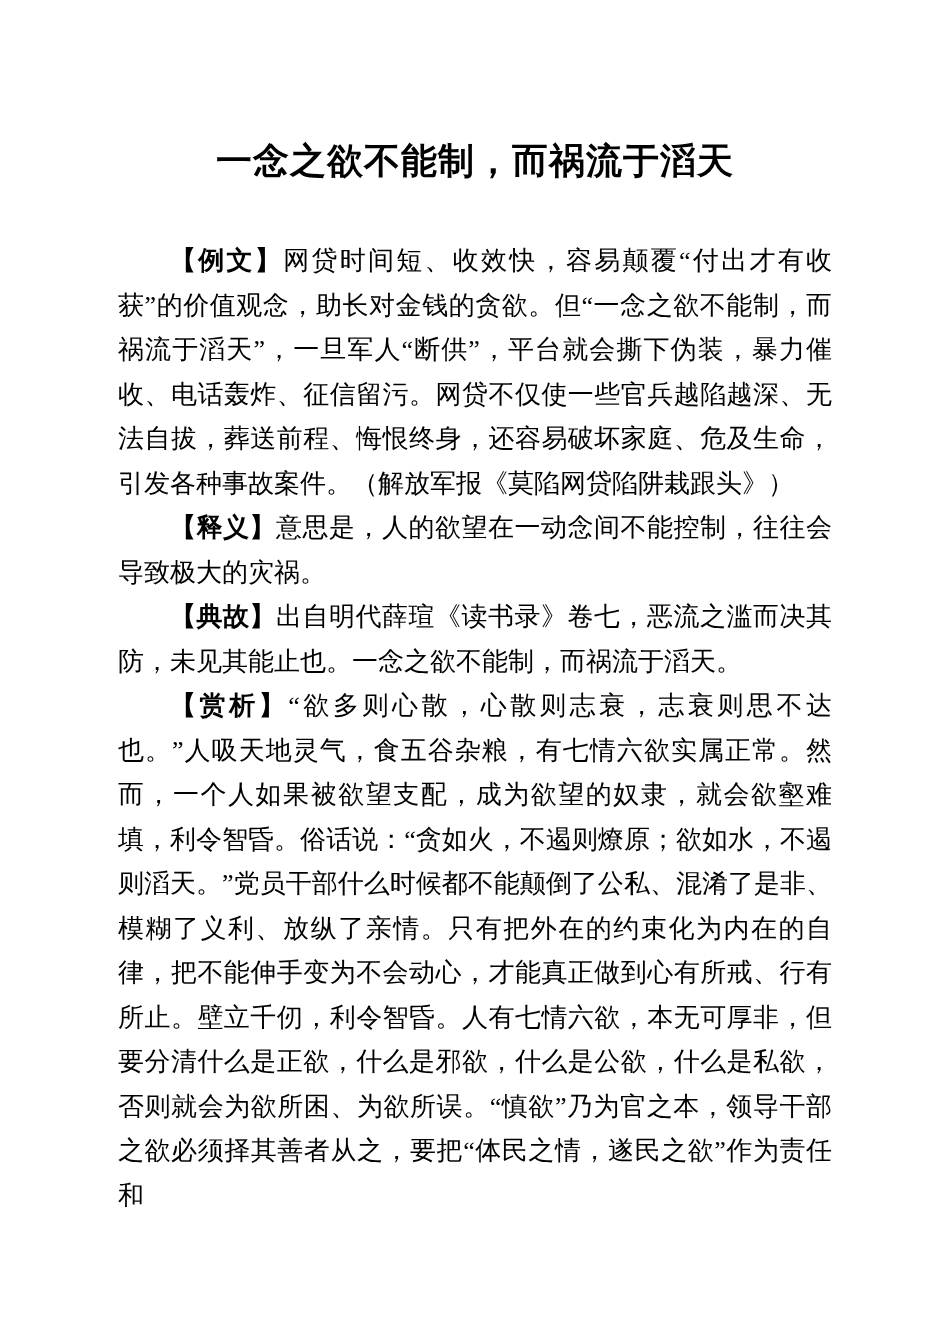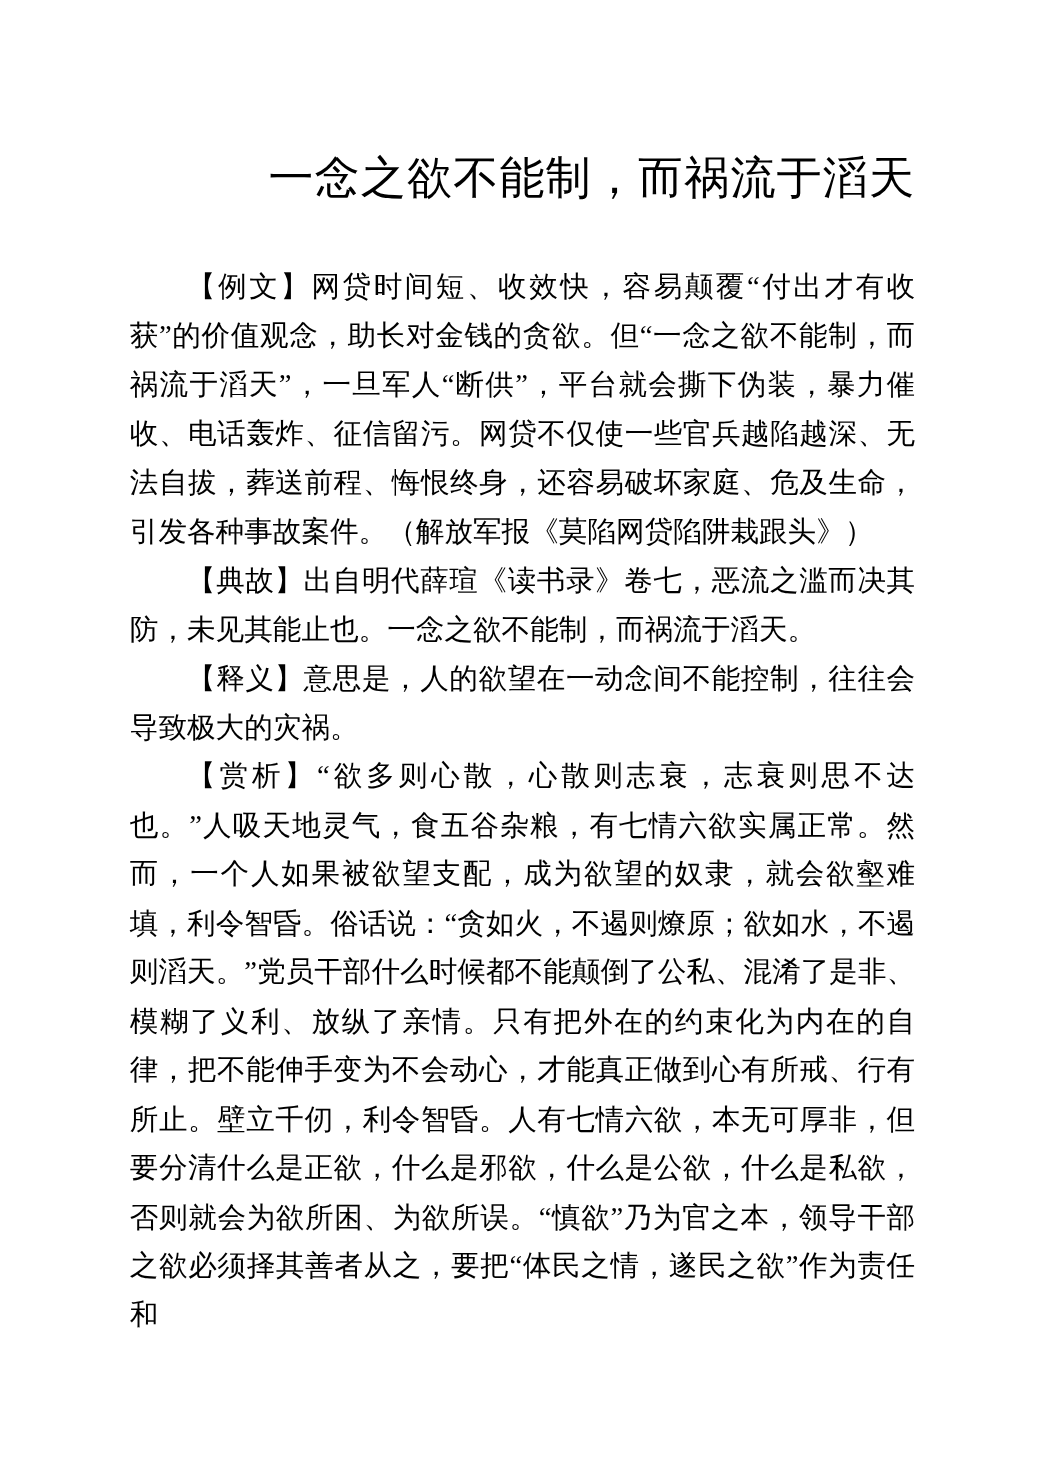--- a/index.html
+++ b/index.html
@@ -19,55 +19,55 @@
   .content {
     position: absolute;
     left: 118px;
     top: 0;
     width: 714px;
     padding-top: 133px;
     box-sizing: content-box;
   }
   .doc-title {
     margin: 0 0 50px 0;
-    font-size: 41px;
+    font-size: 36px;
     line-height: 56px;
-    font-weight: normal;
-    text-align: right;
+    font-weight: bold;
+    text-align: center;
     letter-spacing: 1px;
     white-space: nowrap;
   }
   .body-text {
     font-size: 26px;
     line-height: 44.5px;
   }
   .para {
     margin: 0;
     text-indent: 2em;
     text-align: justify;
     text-justify: inter-ideograph;
     word-break: break-all;
   }
   .para-label {
-    font-weight: normal;
+    font-weight: bold;
   }
 </style>
 </head>
 <body>
 
 <div class="page">
   <div class="content">
 
     <h1 class="doc-title">一念之欲不能制，而祸流于滔天</h1>
 
     <div class="body-text">
 
       <p class="para"><span class="para-label">【例文】</span><span>网贷时间短、收效快，容易颠覆“付出才有收获”的价值观念，助长对金钱的贪欲。但“一念之欲不能制，而祸流于滔天”，一旦军人“断供”，平台就会撕下伪装，暴力催收、电话轰炸、征信留污。网贷不仅使一些官兵越陷越深、无法自拔，葬送前程、悔恨终身，还容易破坏家庭、危及生命，引发各种事故案件。（解放军报《莫陷网贷陷阱栽跟头》）</span></p>
 
+      <p class="para"><span class="para-label">【释义】</span><span>意思是，人的欲望在一动念间不能控制，往往会导致极大的灾祸。</span></p>
+
       <p class="para"><span class="para-label">【典故】</span><span>出自明代薛瑄《读书录》卷七，恶流之滥而决其防，未见其能止也。一念之欲不能制，而祸流于滔天。</span></p>
-
-      <p class="para"><span class="para-label">【释义】</span><span>意思是，人的欲望在一动念间不能控制，往往会导致极大的灾祸。</span></p>
 
       <p class="para"><span class="para-label">【赏析】</span><span>“欲多则心散，心散则志衰，志衰则思不达也。”人吸天地灵气，食五谷杂粮，有七情六欲实属正常。然而，一个人如果被欲望支配，成为欲望的奴隶，就会欲壑难填，利令智昏。俗话说：“贪如火，不遏则燎原；欲如水，不遏则滔天。”党员干部什么时候都不能颠倒了公私、混淆了是非、模糊了义利、放纵了亲情。只有把外在的约束化为内在的自律，把不能伸手变为不会动心，才能真正做到心有所戒、行有所止。壁立千仞，利令智昏。人有七情六欲，本无可厚非，但要分清什么是正欲，什么是邪欲，什么是公欲，什么是私欲，否则就会为欲所困、为欲所误。“慎欲”乃为官之本，领导干部之欲必须择其善者从之，要把“体民之情，遂民之欲”作为责任和</span></p>
 
     </div>
   </div>
 </div>
 
 </body></html>

